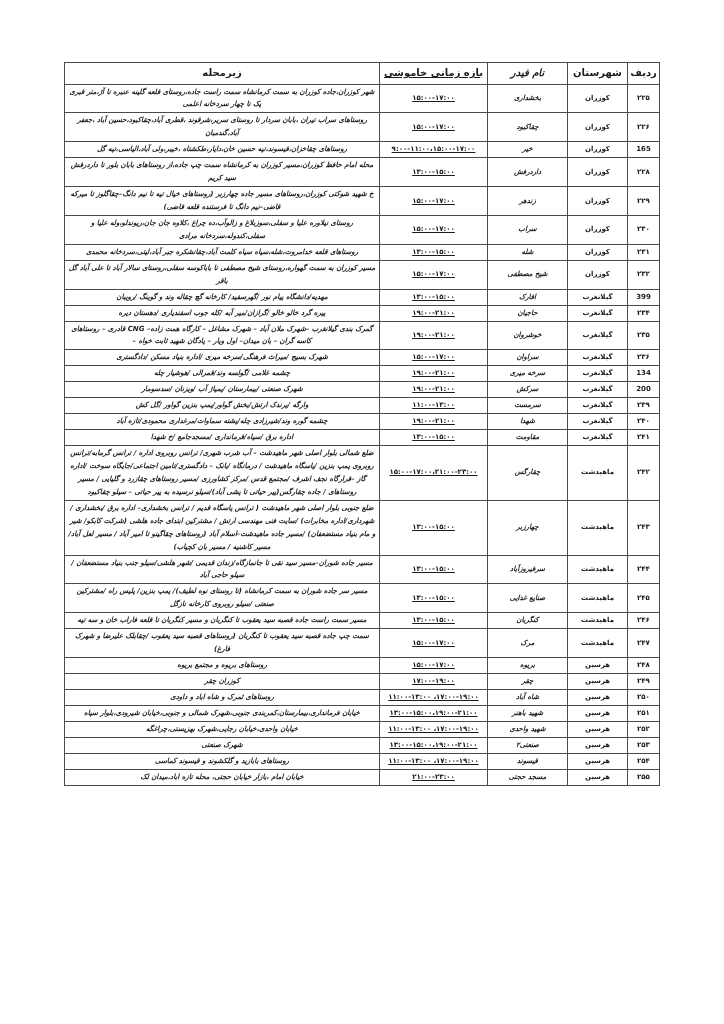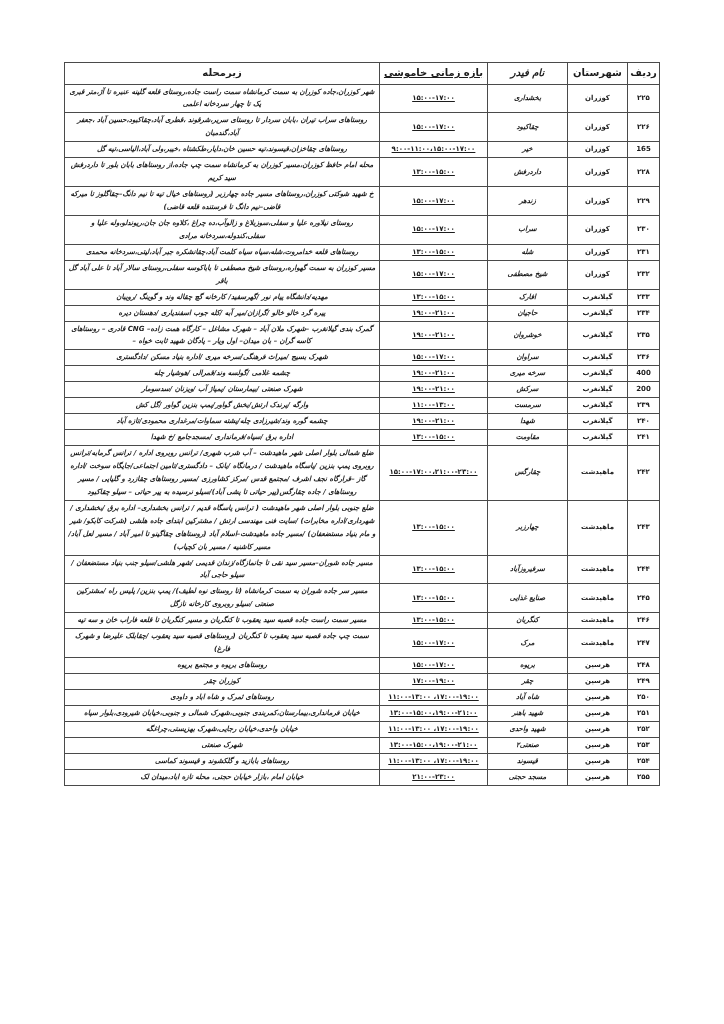--- a/index.html
+++ b/index.html
@@ -121,21 +121,21 @@
 
   <tr>
     <td class="c-id">۲۳۲</td>
     <td class="c-county">کوزران</td>
     <td class="c-feeder">شیخ مصطفی</td>
     <td class="c-time">۱۵:۰۰-۱۷:۰۰</td>
     <td class="c-area">مسیر کوزران به سمت گهواره،روستای شیخ مصطفی تا باباکوسه سفلی،روستای سالار آباد تا علی آباد گل باقر</td>
   </tr>
 
   <tr>
-    <td class="c-id">۲۳۳</td>
+    <td class="c-id">399</td>
     <td class="c-county">گیلانغرب</td>
     <td class="c-feeder">افارک</td>
     <td class="c-time">۱۳:۰۰-۱۵:۰۰</td>
     <td class="c-area">مهدیه/دانشگاه پیام نور /گهرسفید/ کارخانه گچ چقاله وند و گوینگ /رویبان</td>
   </tr>
 
   <tr>
     <td class="c-id">۲۳۴</td>
     <td class="c-county">گیلانغرب</td>
     <td class="c-feeder">حاجیان</td>
@@ -153,21 +153,21 @@
 
   <tr>
     <td class="c-id">۲۳۶</td>
     <td class="c-county">گیلانغرب</td>
     <td class="c-feeder">سراوان</td>
     <td class="c-time">۱۵:۰۰-۱۷:۰۰</td>
     <td class="c-area">شهرک بسیج /میراث فرهنگی/سرخه میری /اداره بنیاد مسکن /دادگستری</td>
   </tr>
 
   <tr>
-    <td class="c-id">400</td>
+    <td class="c-id">134</td>
     <td class="c-county">گیلانغرب</td>
     <td class="c-feeder">سرخه میری</td>
     <td class="c-time">۱۹:۰۰-۲۱:۰۰</td>
     <td class="c-area">چشمه غلامی /گولسه وند/قمرالی /هوشیار چله</td>
   </tr>
 
   <tr>
     <td class="c-id">200</td>
     <td class="c-county">گیلانغرب</td>
     <td class="c-feeder">سرکش</td>

